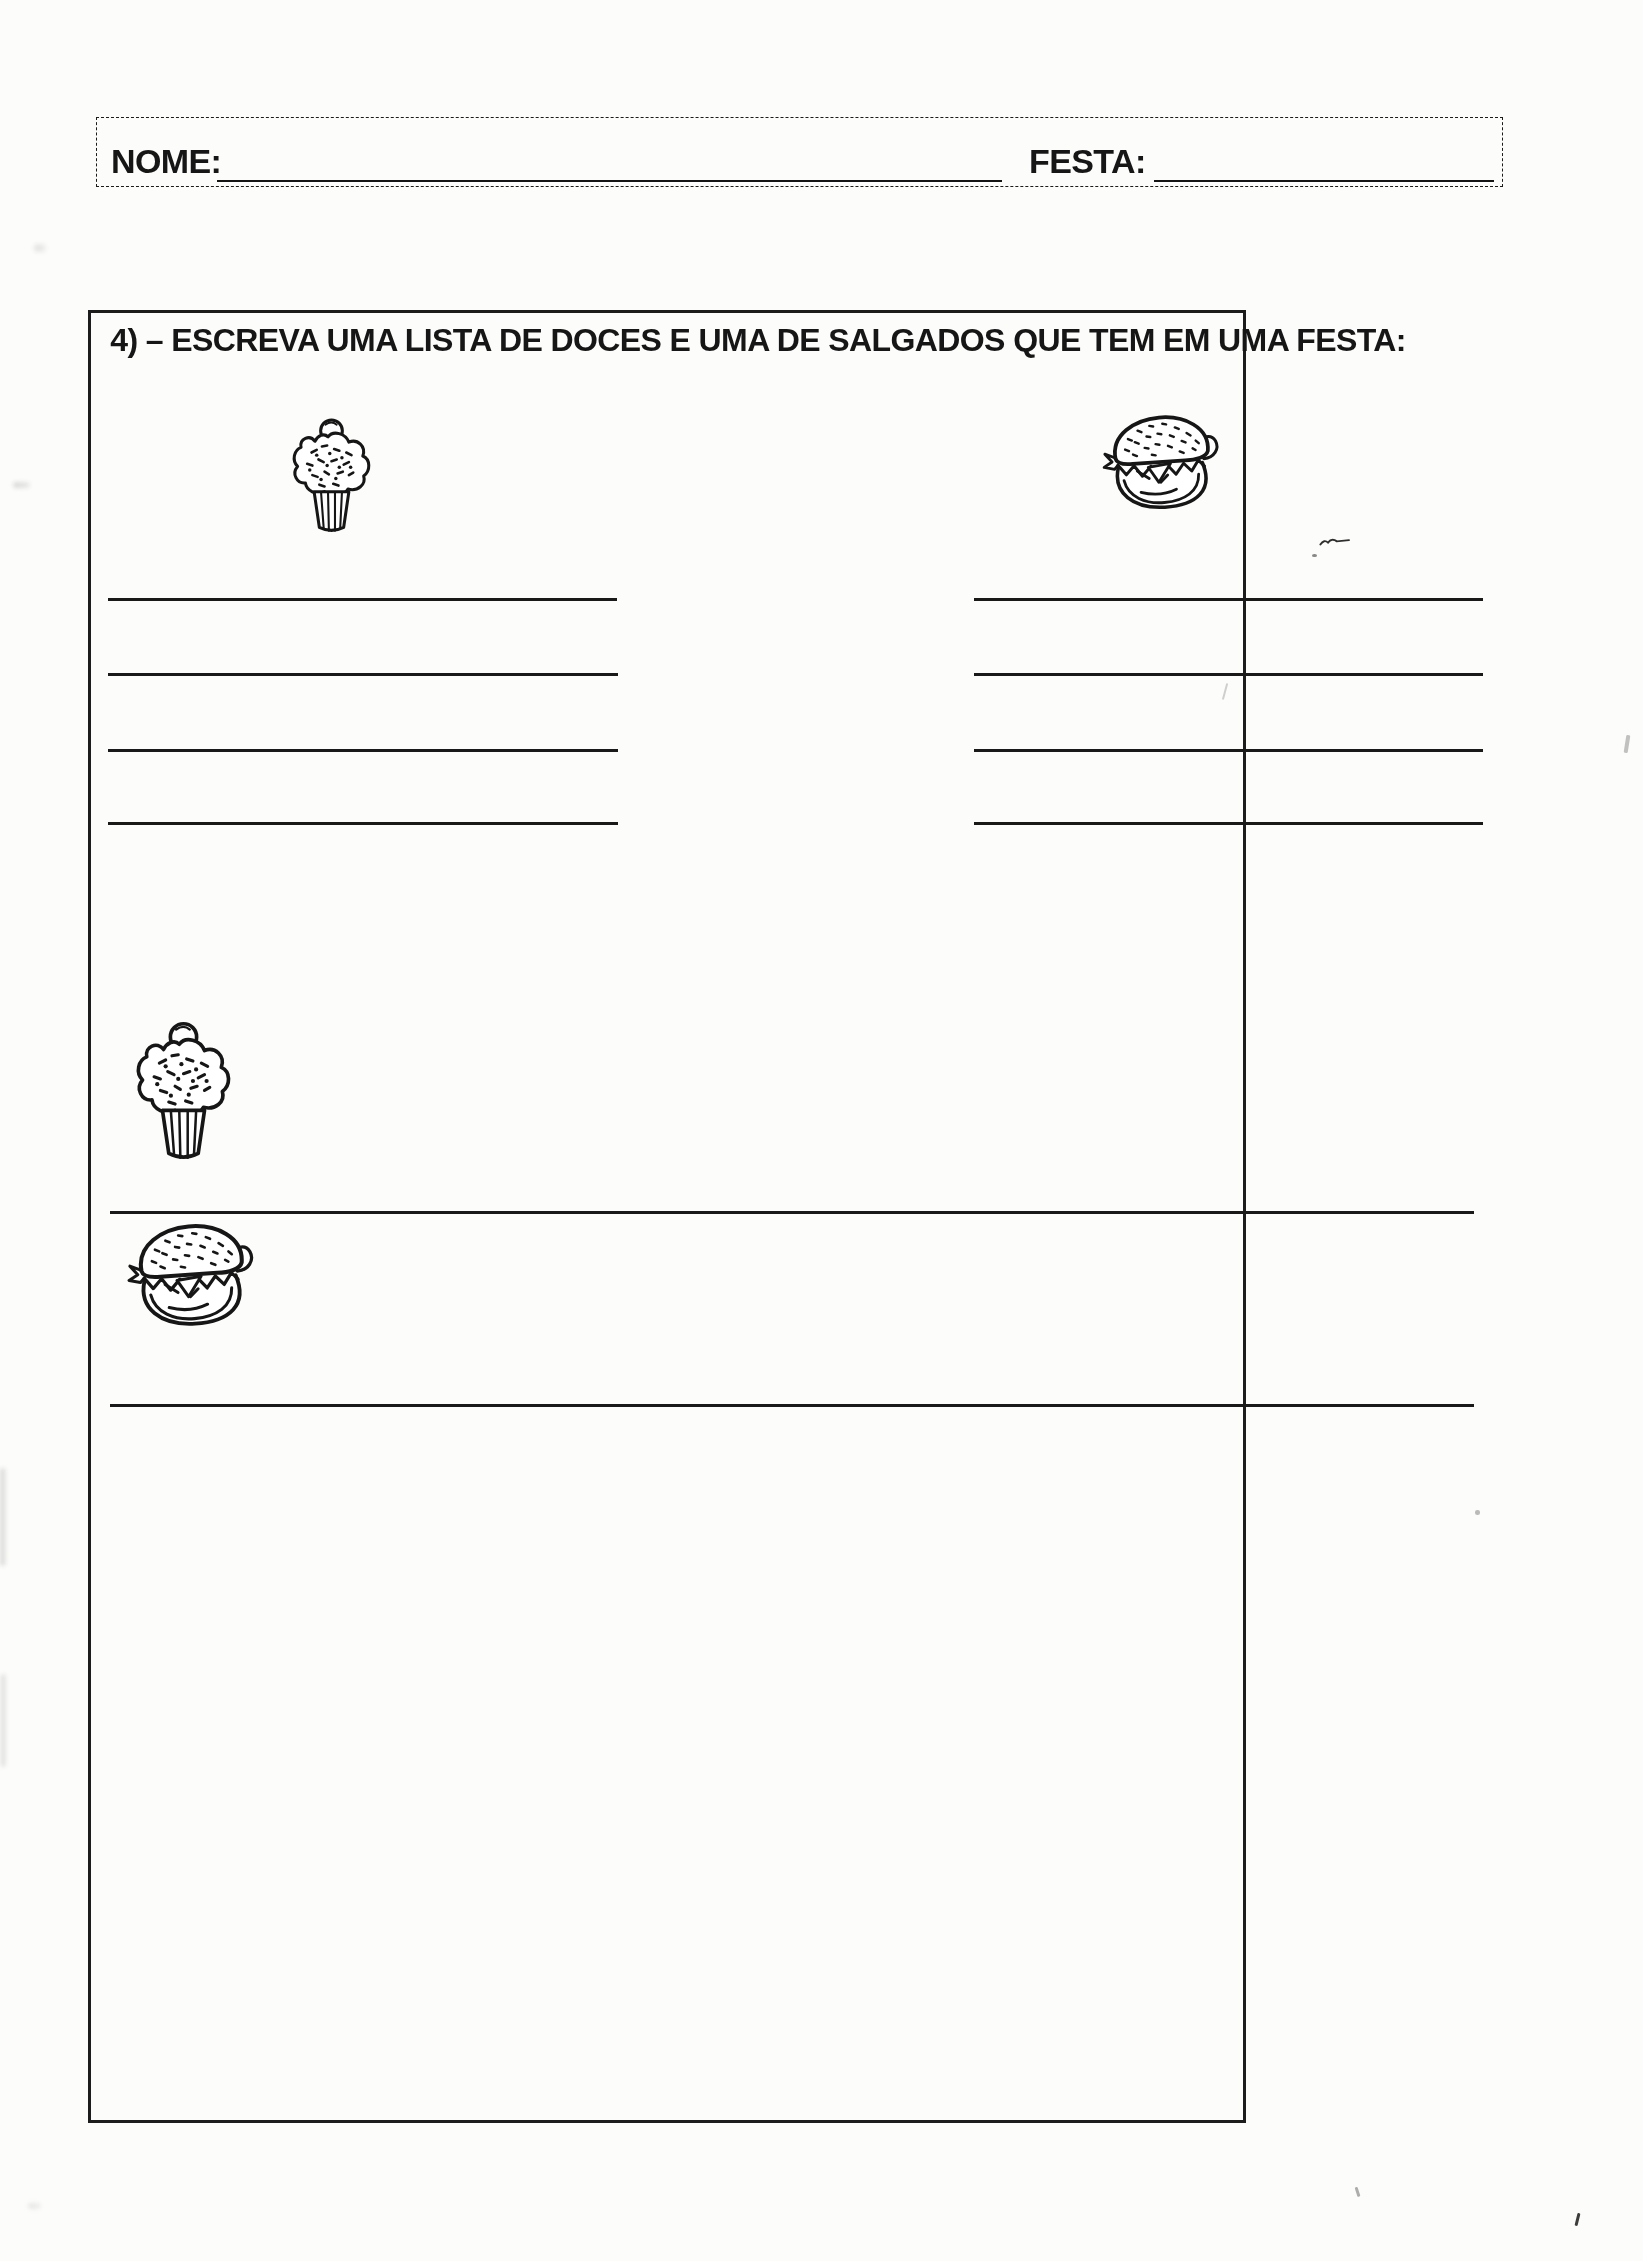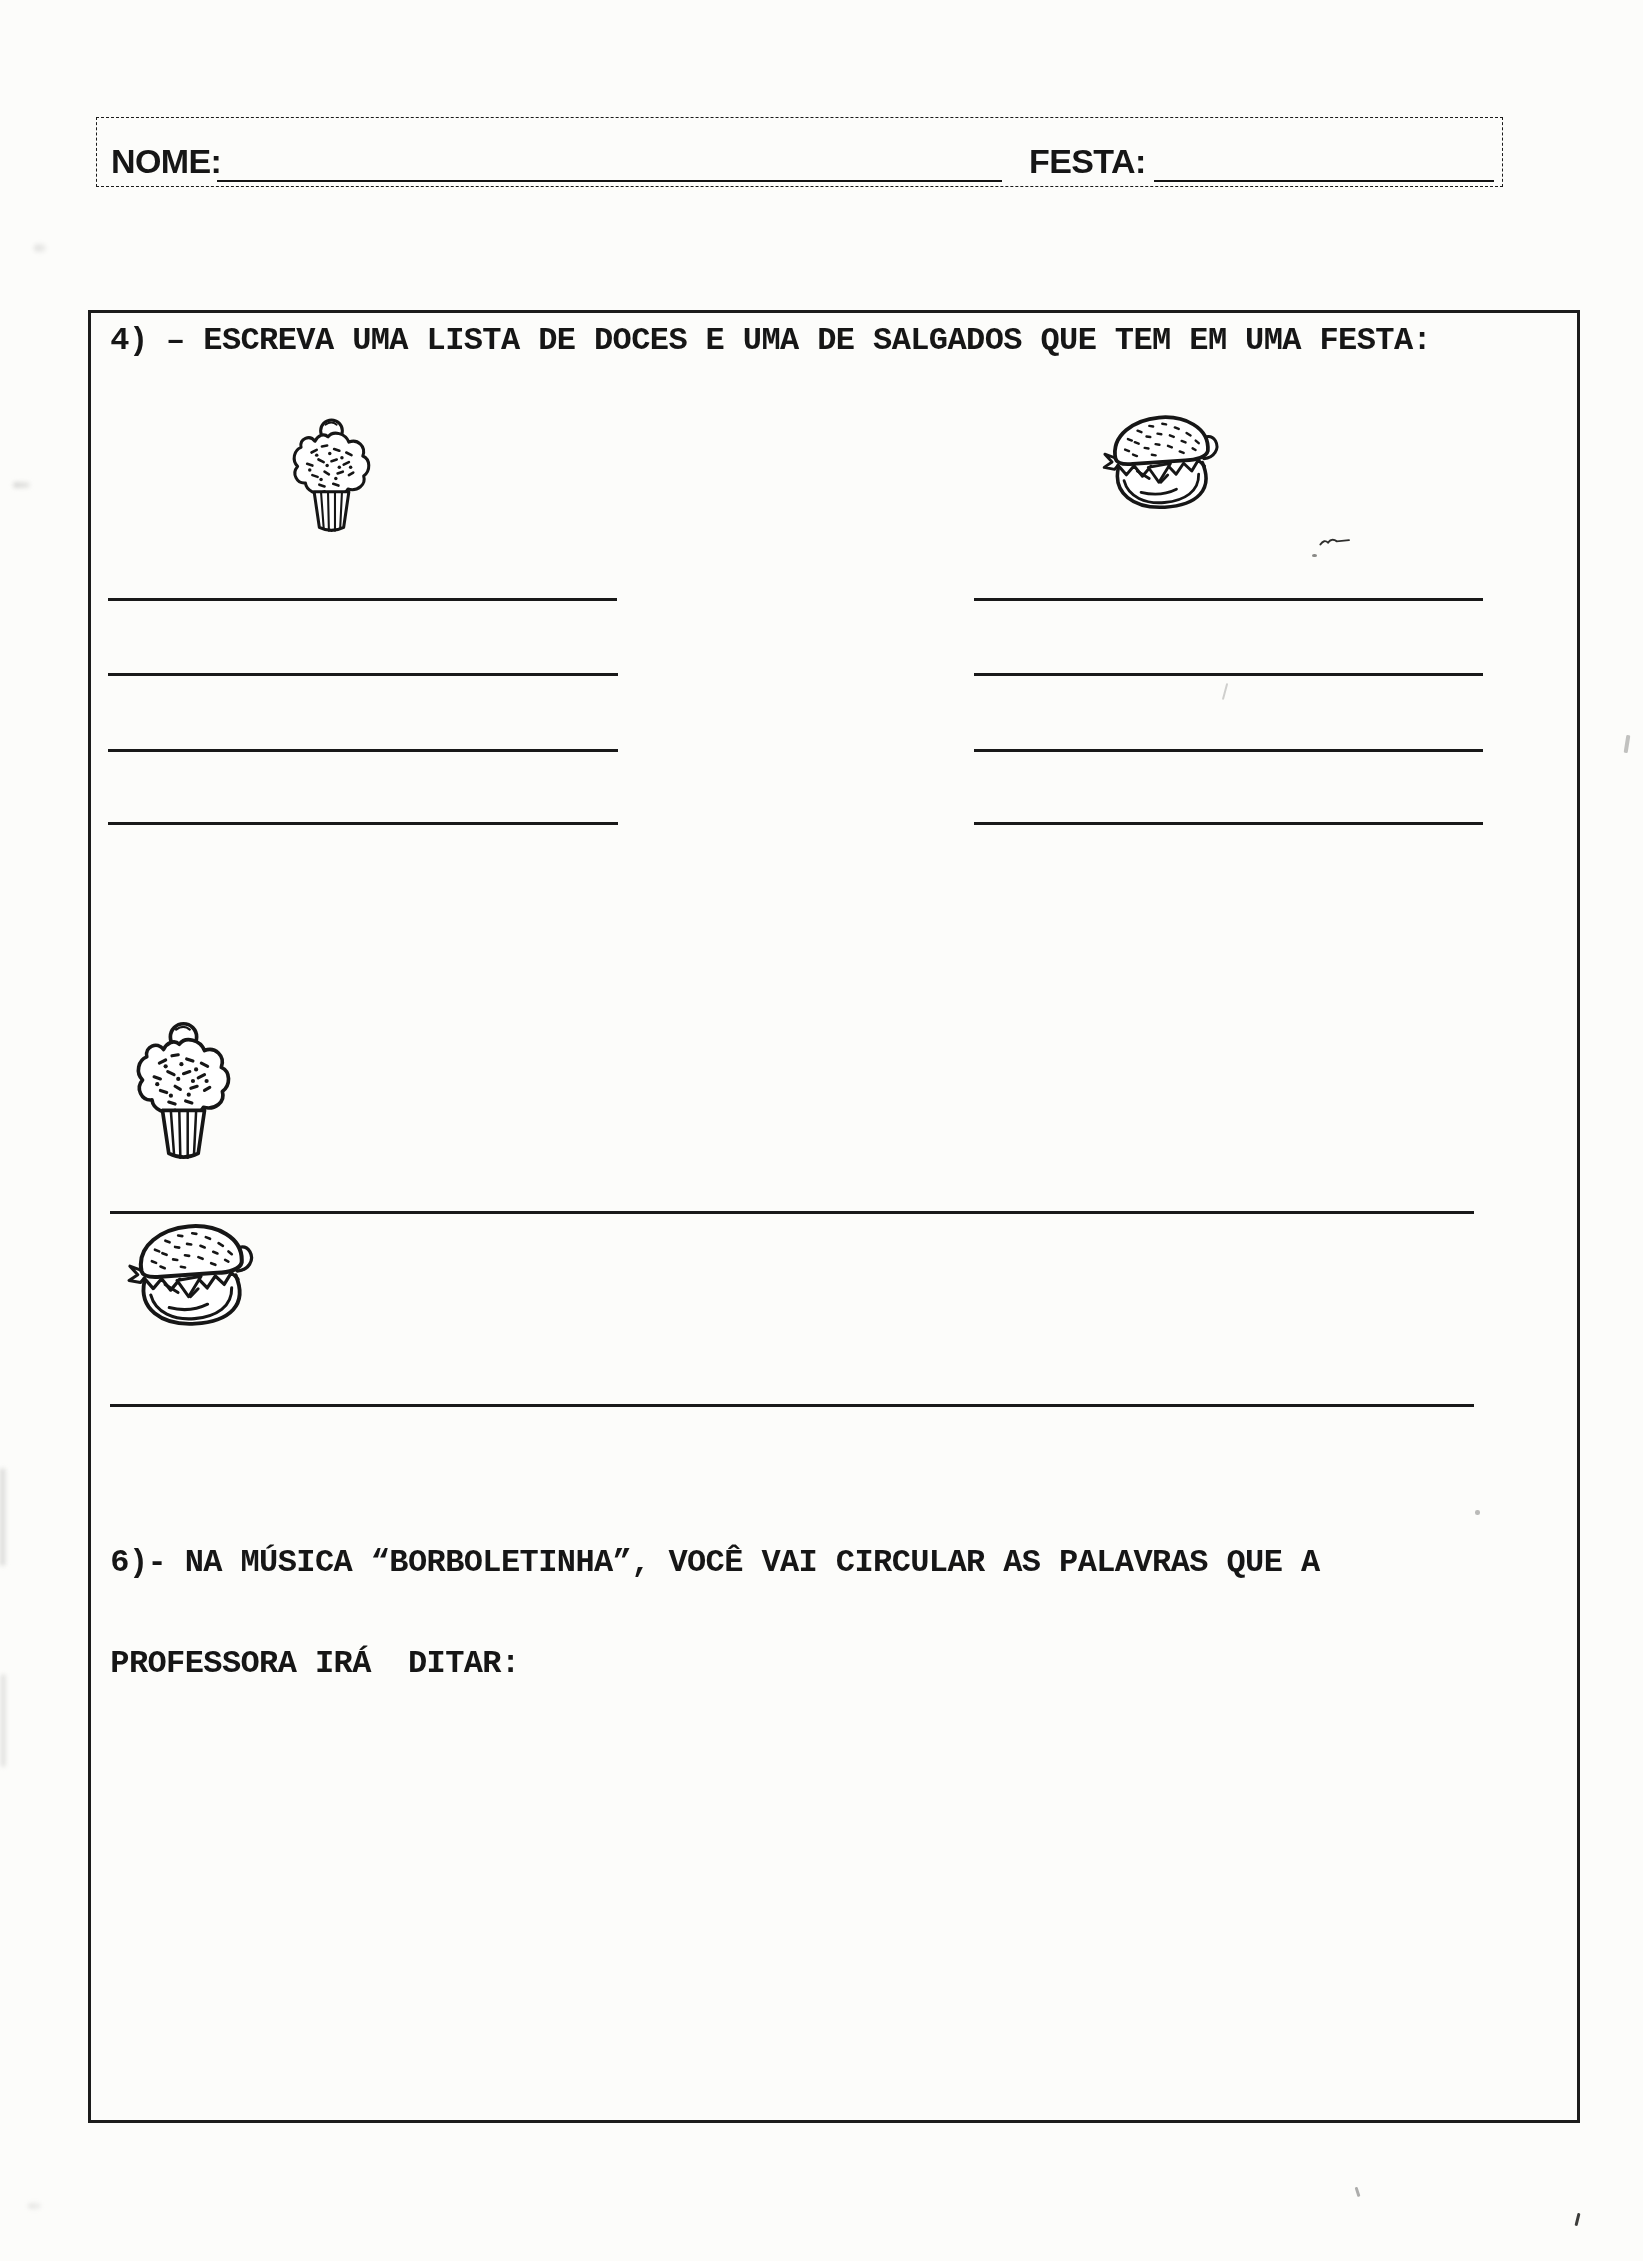--- a/index.html
+++ b/index.html
@@ -17,22 +17,22 @@
     border:1.9px dashed #1b1b1b;box-sizing:border-box;background:transparent;
   }
   .name-box .lbl{
     position:absolute;font-size:34px;font-weight:700;letter-spacing:-0.6px;white-space:pre;
   }
   .name-box .wline{
     position:absolute;height:0;border-top:2.6px solid #141414;
   }
   
   .frame{
-    position:absolute;left:88px;top:310px;width:1492px;height:1813px;
-    border:3.2px solid #1c1c1c;box-sizing:border-box;background:transparent;font-family:Liberation Mono, monospace;
+    position:absolute;left:88px;top:310px;width:1158px;height:1813px;
+    border:3.2px solid #1c1c1c;box-sizing:border-box;background:transparent;
   }
   .qtitle{
     position:absolute;font-size:32px;font-weight:700;letter-spacing:-0.6px;
     line-height:35px;white-space:pre;
   }
   .q6 .l{line-height:31px;white-space:pre;}
   .aline{position:absolute;height:0;border-top:3.2px solid #191919;}
   .sline{position:absolute;height:0;border-top:3.9px solid #191919;}
   .illus{position:absolute;}
   .lyrics{position:absolute;font-size:30px;font-weight:700;letter-spacing:-0.3px;}
@@ -223,24 +223,20 @@
           <line x1="60" y1="38" x2="64" y2="39"></line>
             <line x1="73" y1="41" x2="77" y2="43"></line>
           <line x1="85" y1="48" x2="89" y2="50"></line>
             <line x1="55" y1="49" x2="59" y2="50"></line>
         </g>
       </g>
     </svg>
 
     <div class="sline" style="left:19.3px;top:1091px;width:1364px;"></div>
 
-    <div class="qtitle q6" style="left:19.3px;top:1164px;">
-      <div class="l">6)- NA MÚSICA “BORBOLETINHA”, VOCÊ VAI CIRCULAR AS PALAVRAS QUE A</div>
-      <div class="l">PROFESSORA IRÁ  DITAR:</div>
-    </div>
 
   </div>
 
   <div class="art smudge" style="left:0;top:1468px;width:6.4px;height:98px;opacity:.55;"></div>
   <div class="art smudge" style="left:0.6px;top:1674px;width:5.8px;height:93px;opacity:.5;"></div>
   <div class="art smudge" style="left:34px;top:244px;width:11.6px;height:7.7px;opacity:.4;"></div>
   <div class="art smudge" style="left:13px;top:482px;width:17px;height:6.4px;opacity:.55;"></div>
   <svg class="art" style="left:1318px;top:535px;" width="34" height="14" viewBox="0 0 52 22">
     <path d="M3,15 Q9,6 15,12 Q21,4 29,10 L48,8" fill="none" stroke="#2e2e2c" stroke-width="3" stroke-linecap="round"></path>
   </svg>

